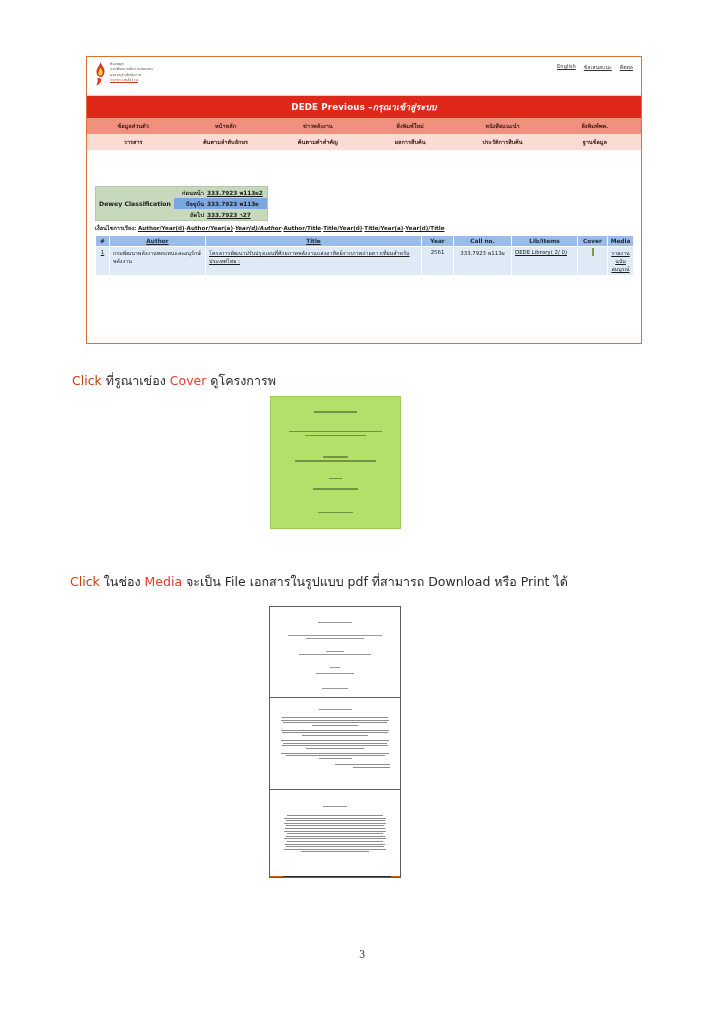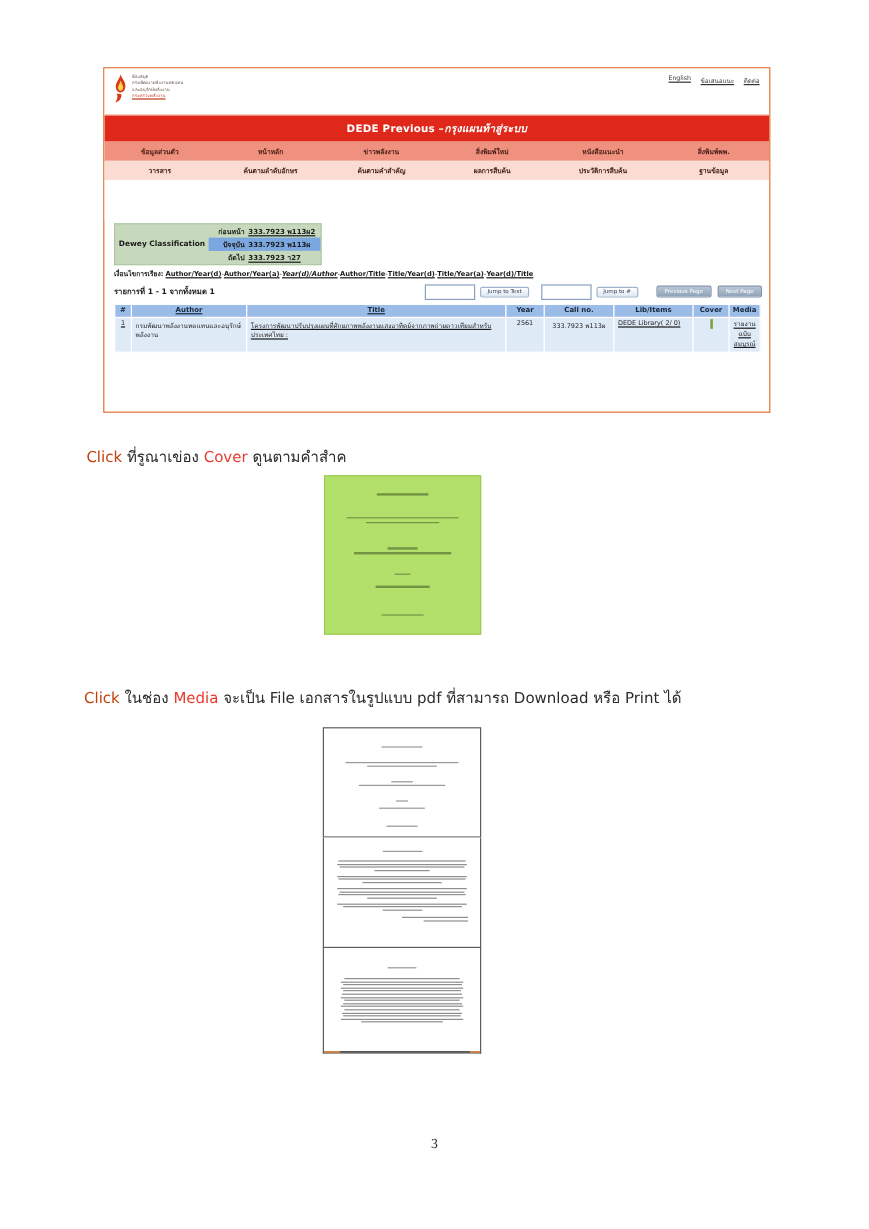--- a/index.html
+++ b/index.html
@@ -361,21 +361,21 @@
     <div class="top-links">
       <span>English</span>
       <span>ข้อเสนอแนะ</span>
       <span>ติดต่อ</span>
     </div>
   </div>
 
   
   <div class="title-bar">
     <span>DEDE Previous</span>
-    <span class="sub">–กรุงแผนท้าสู่ระบบ</span>
+    <span class="sub">–กรุณาเข้าสู่ระบบ</span>
   </div>
 
   
   <div class="navrow r1">
     <div>ข้อมูลส่วนตัว</div>
     <div>หน้าหลัก</div>
     <div>ข่าวพลังงาน</div>
     <div>สิ่งพิมพ์ใหม่</div>
     <div>หนังสือแนะนำ</div>
     <div>สิ่งพิมพ์พพ.</div>
@@ -410,30 +410,20 @@
     </div>
   </div>
 
   
   <div class="sortline">
     <b>เงื่อนไขการเรียง:</b>
     <a>Author/Year(d)</a><span>-</span><a>Author/Year(a)</a><span>-</span><a class="ital">Year(d)/Author</a><span>-</span><a>Author/Title</a><span>-</span><a>Title/Year(d)</a><span>-</span><a>Title/Year(a)</a><span>-</span><a>Year(d)/Title</a>
   </div>
 
   
-  <div class="resbar">
-    <span class="count">รายการที่ 1 - 1 จากทั้งหมด 1</span>
-    <span class="spacer"></span>
-    <input class="jumpbox" type="text" value="" style="">
-    <span class="jumpbtn">Jump to Text</span>
-    <input class="jumpbox" type="text" value="" style="">
-    <span class="jumpbtn">Jump to #</span>
-    <span class="pgbtn">Previous Page</span>
-    <span class="pgbtn">Next Page</span>
-  </div>
 
   
   <table class="results">
     <colgroup>
       <col style="width:14px">
         <col style="width:96px">
         <col style="width:216px">
       <col style="width:32px">
         <col style="width:58px">
         <col style="width:66px">
@@ -471,21 +461,21 @@
         </td>
         <td class="c-media">
           <a>รายงานฉบับสมบูรณ์</a>
         </td>
       </tr>
     </tbody>
   </table>
 </div>
 
 <p class="instr" id="instr-cover">
-  <span class="hl">Click</span><span> ที่รูณาเข่อง </span><span class="hl2">Cover</span><span> ดูนตามคำสำค</span>
+  <span class="hl">Click</span><span> ที่รูณาเข่อง </span><span class="hl2">Cover</span><span> ดูโครงการพ</span>
 </p>
 
 <div class="cover-doc">
   <div class="grp" style="margin-top:4px">
     <div class="ln" style="width:44%"></div>
   </div>
   <div class="grp" style="margin-top:18px">
     <div class="ln" style="width:96%"></div>
     <div class="ln" style="width:62%"></div>
   </div>

